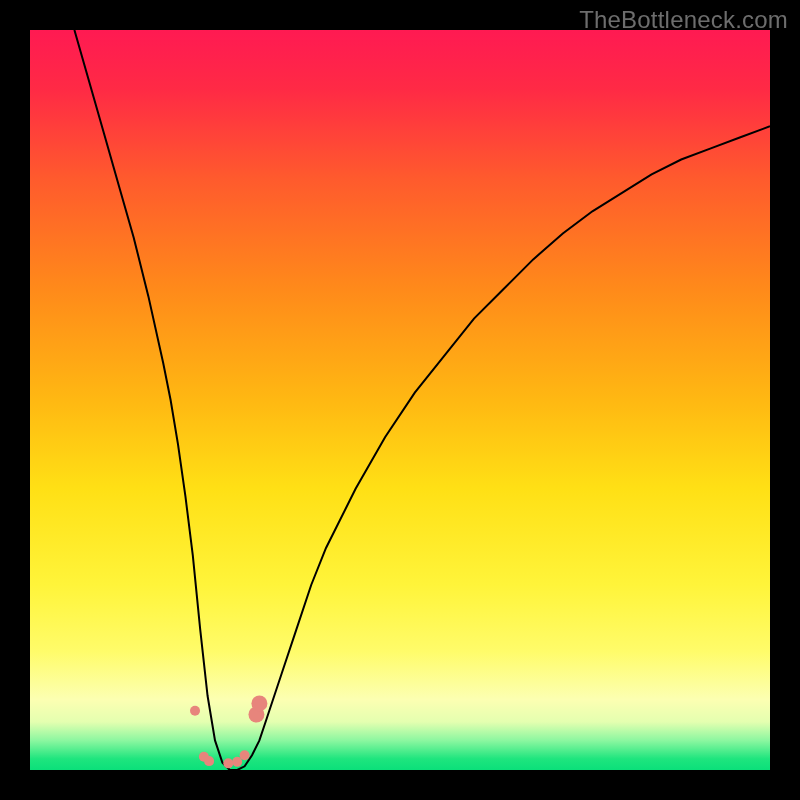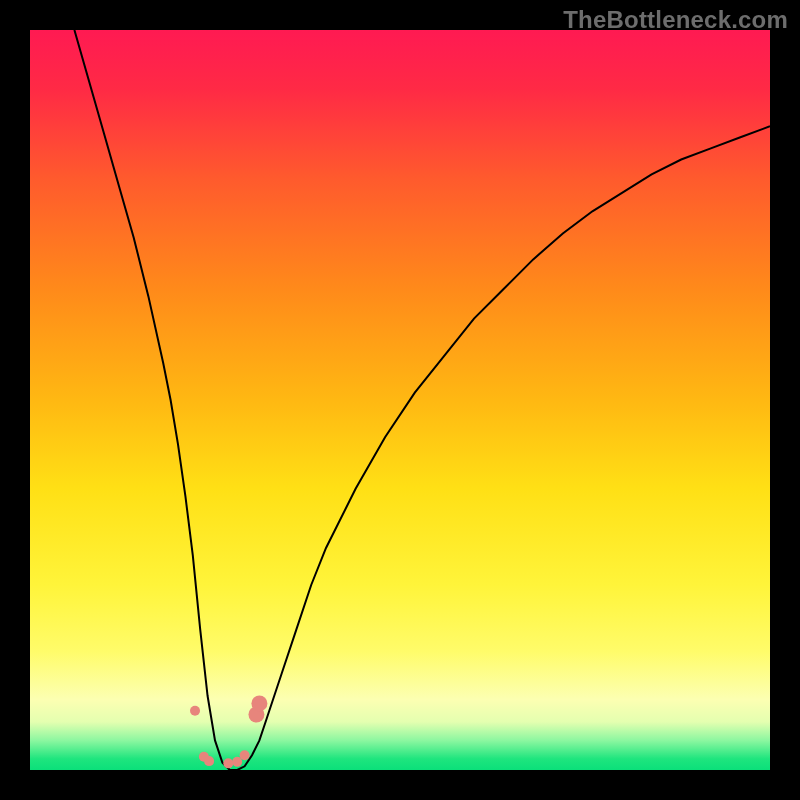--- a/index.html
+++ b/index.html
@@ -15,21 +15,21 @@
     width: 800px;
     height: 800px;
     background: #000;
   }
   .watermark {
     position: absolute;
     top: 6px;
     right: 12px;
     color: #6d6d6d;
     font-size: 24px;
-    font-weight: 700;
+    font-weight: 400;
     letter-spacing: 0.2px;
     z-index: 5;
   }
   .plot-wrap {
     position: absolute;
     left: 30px;
     top: 30px;
     width: 740px;
     height: 740px;
   }

